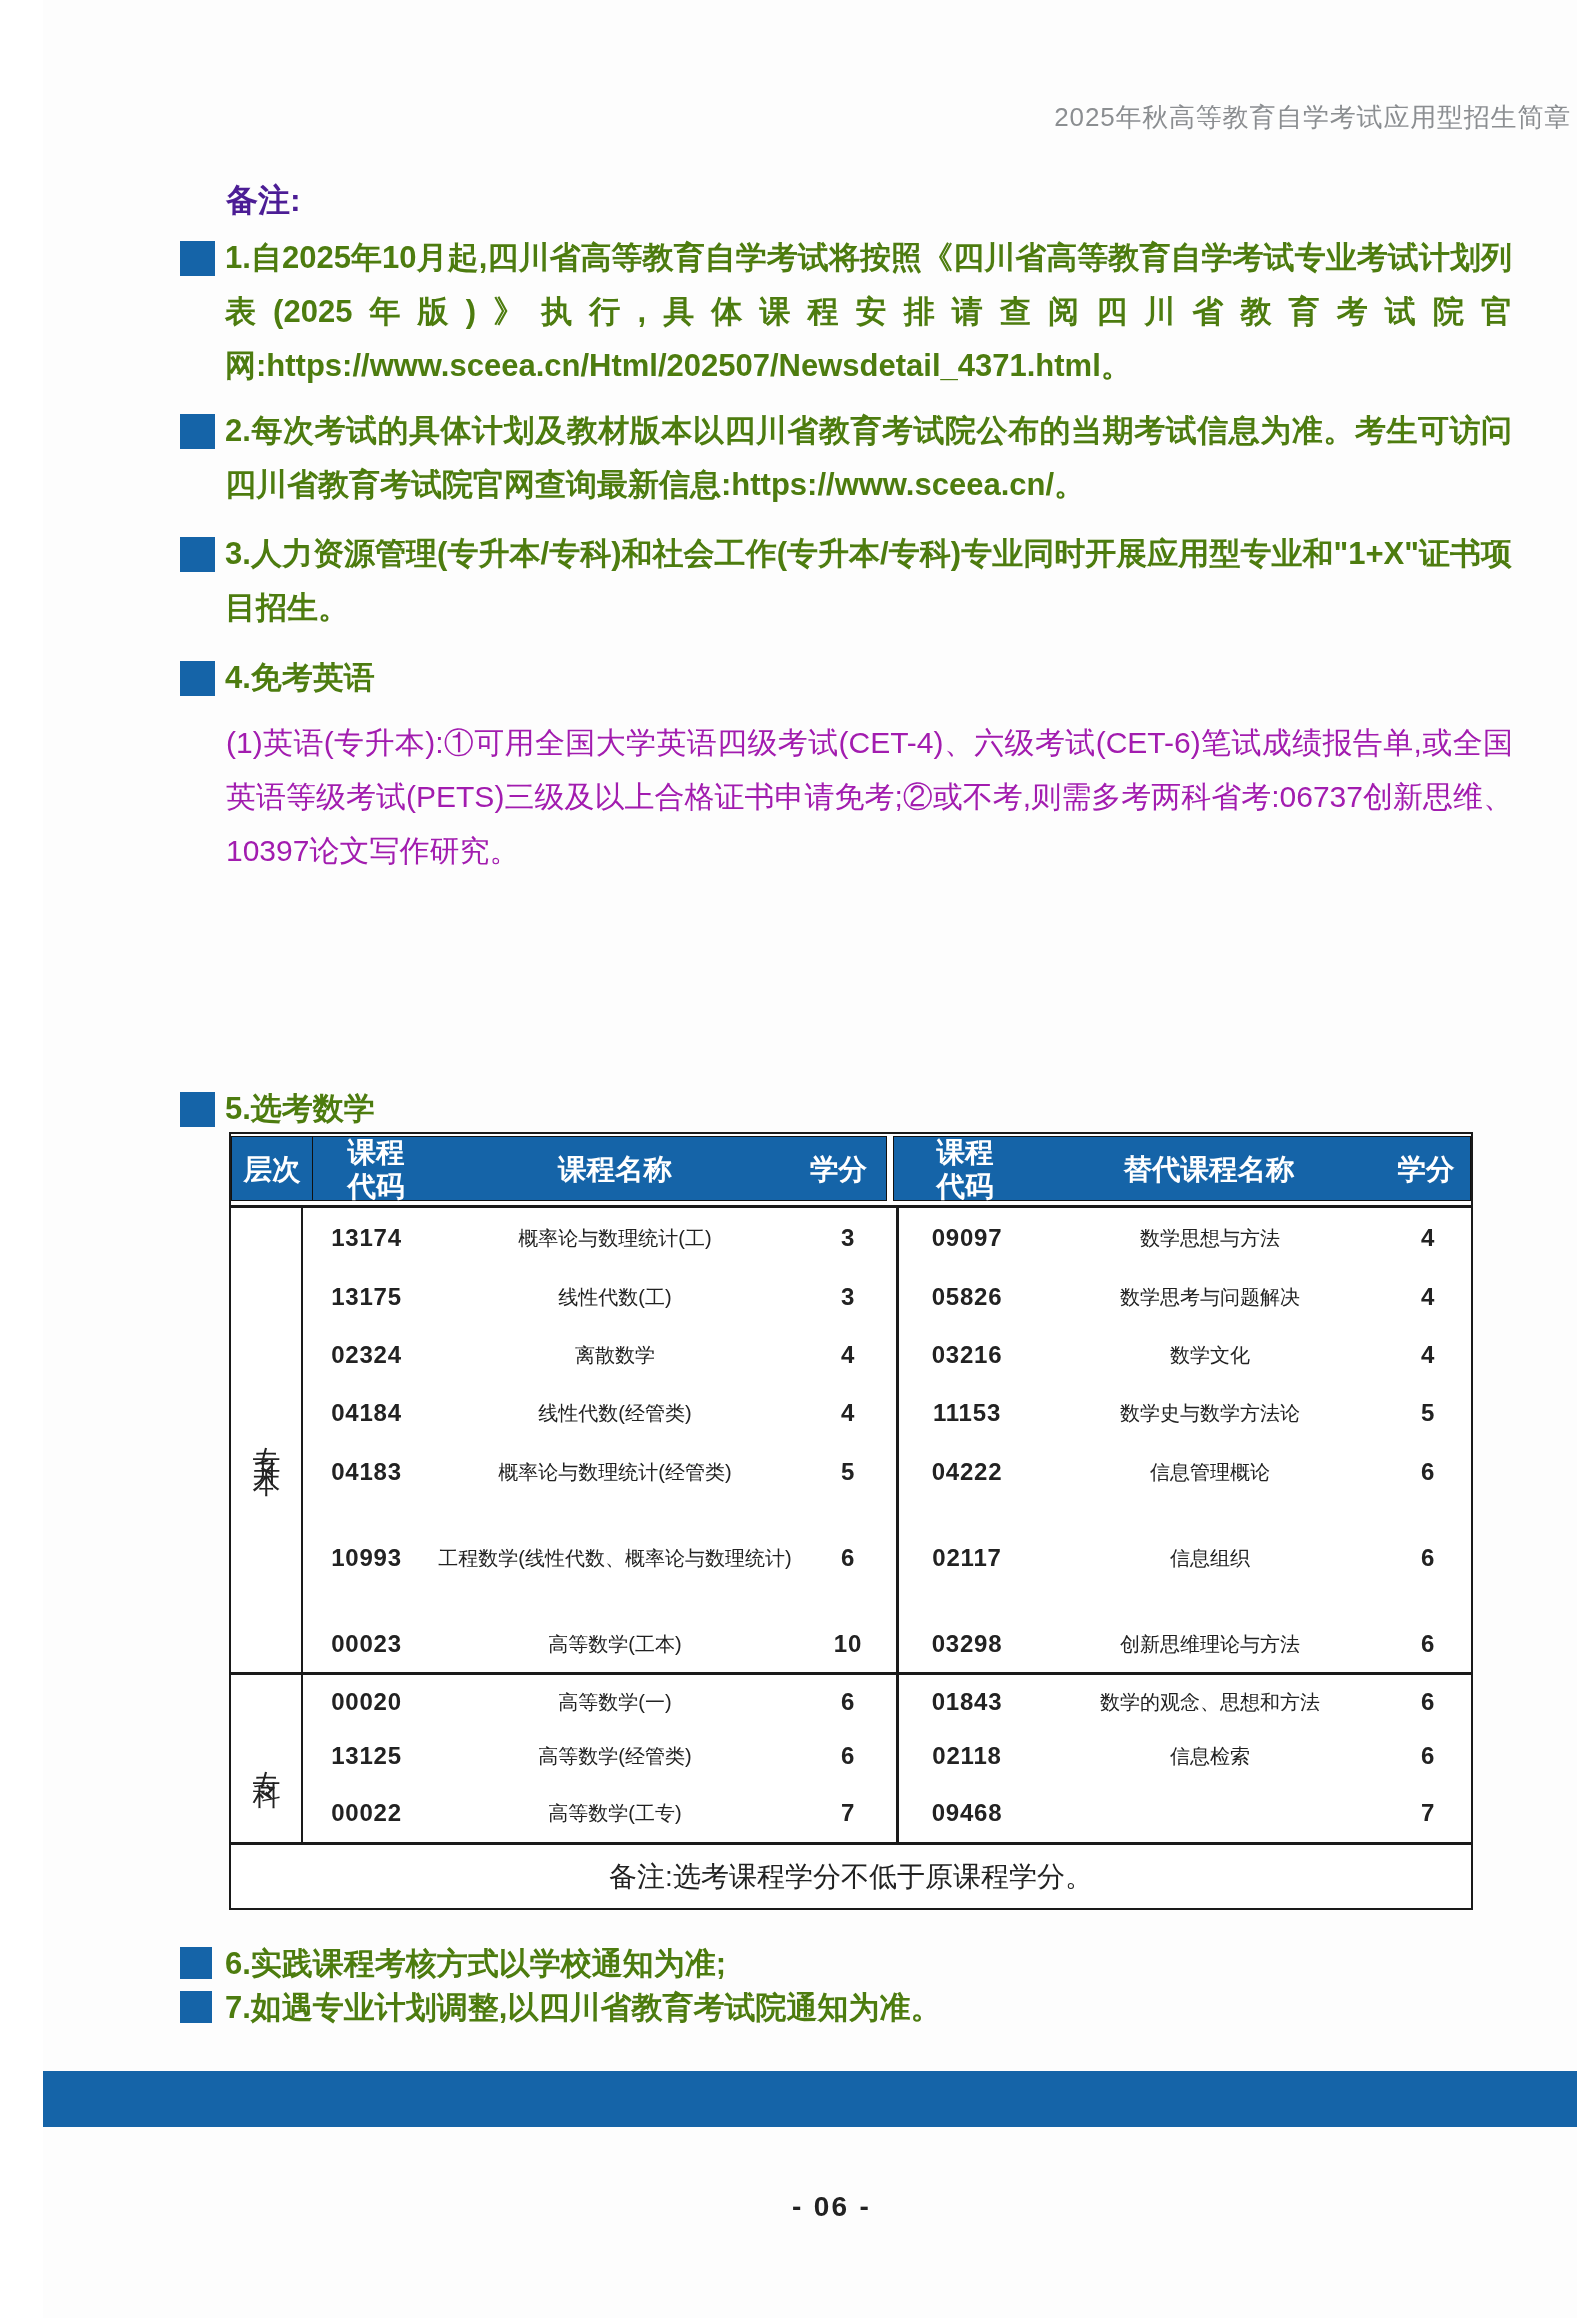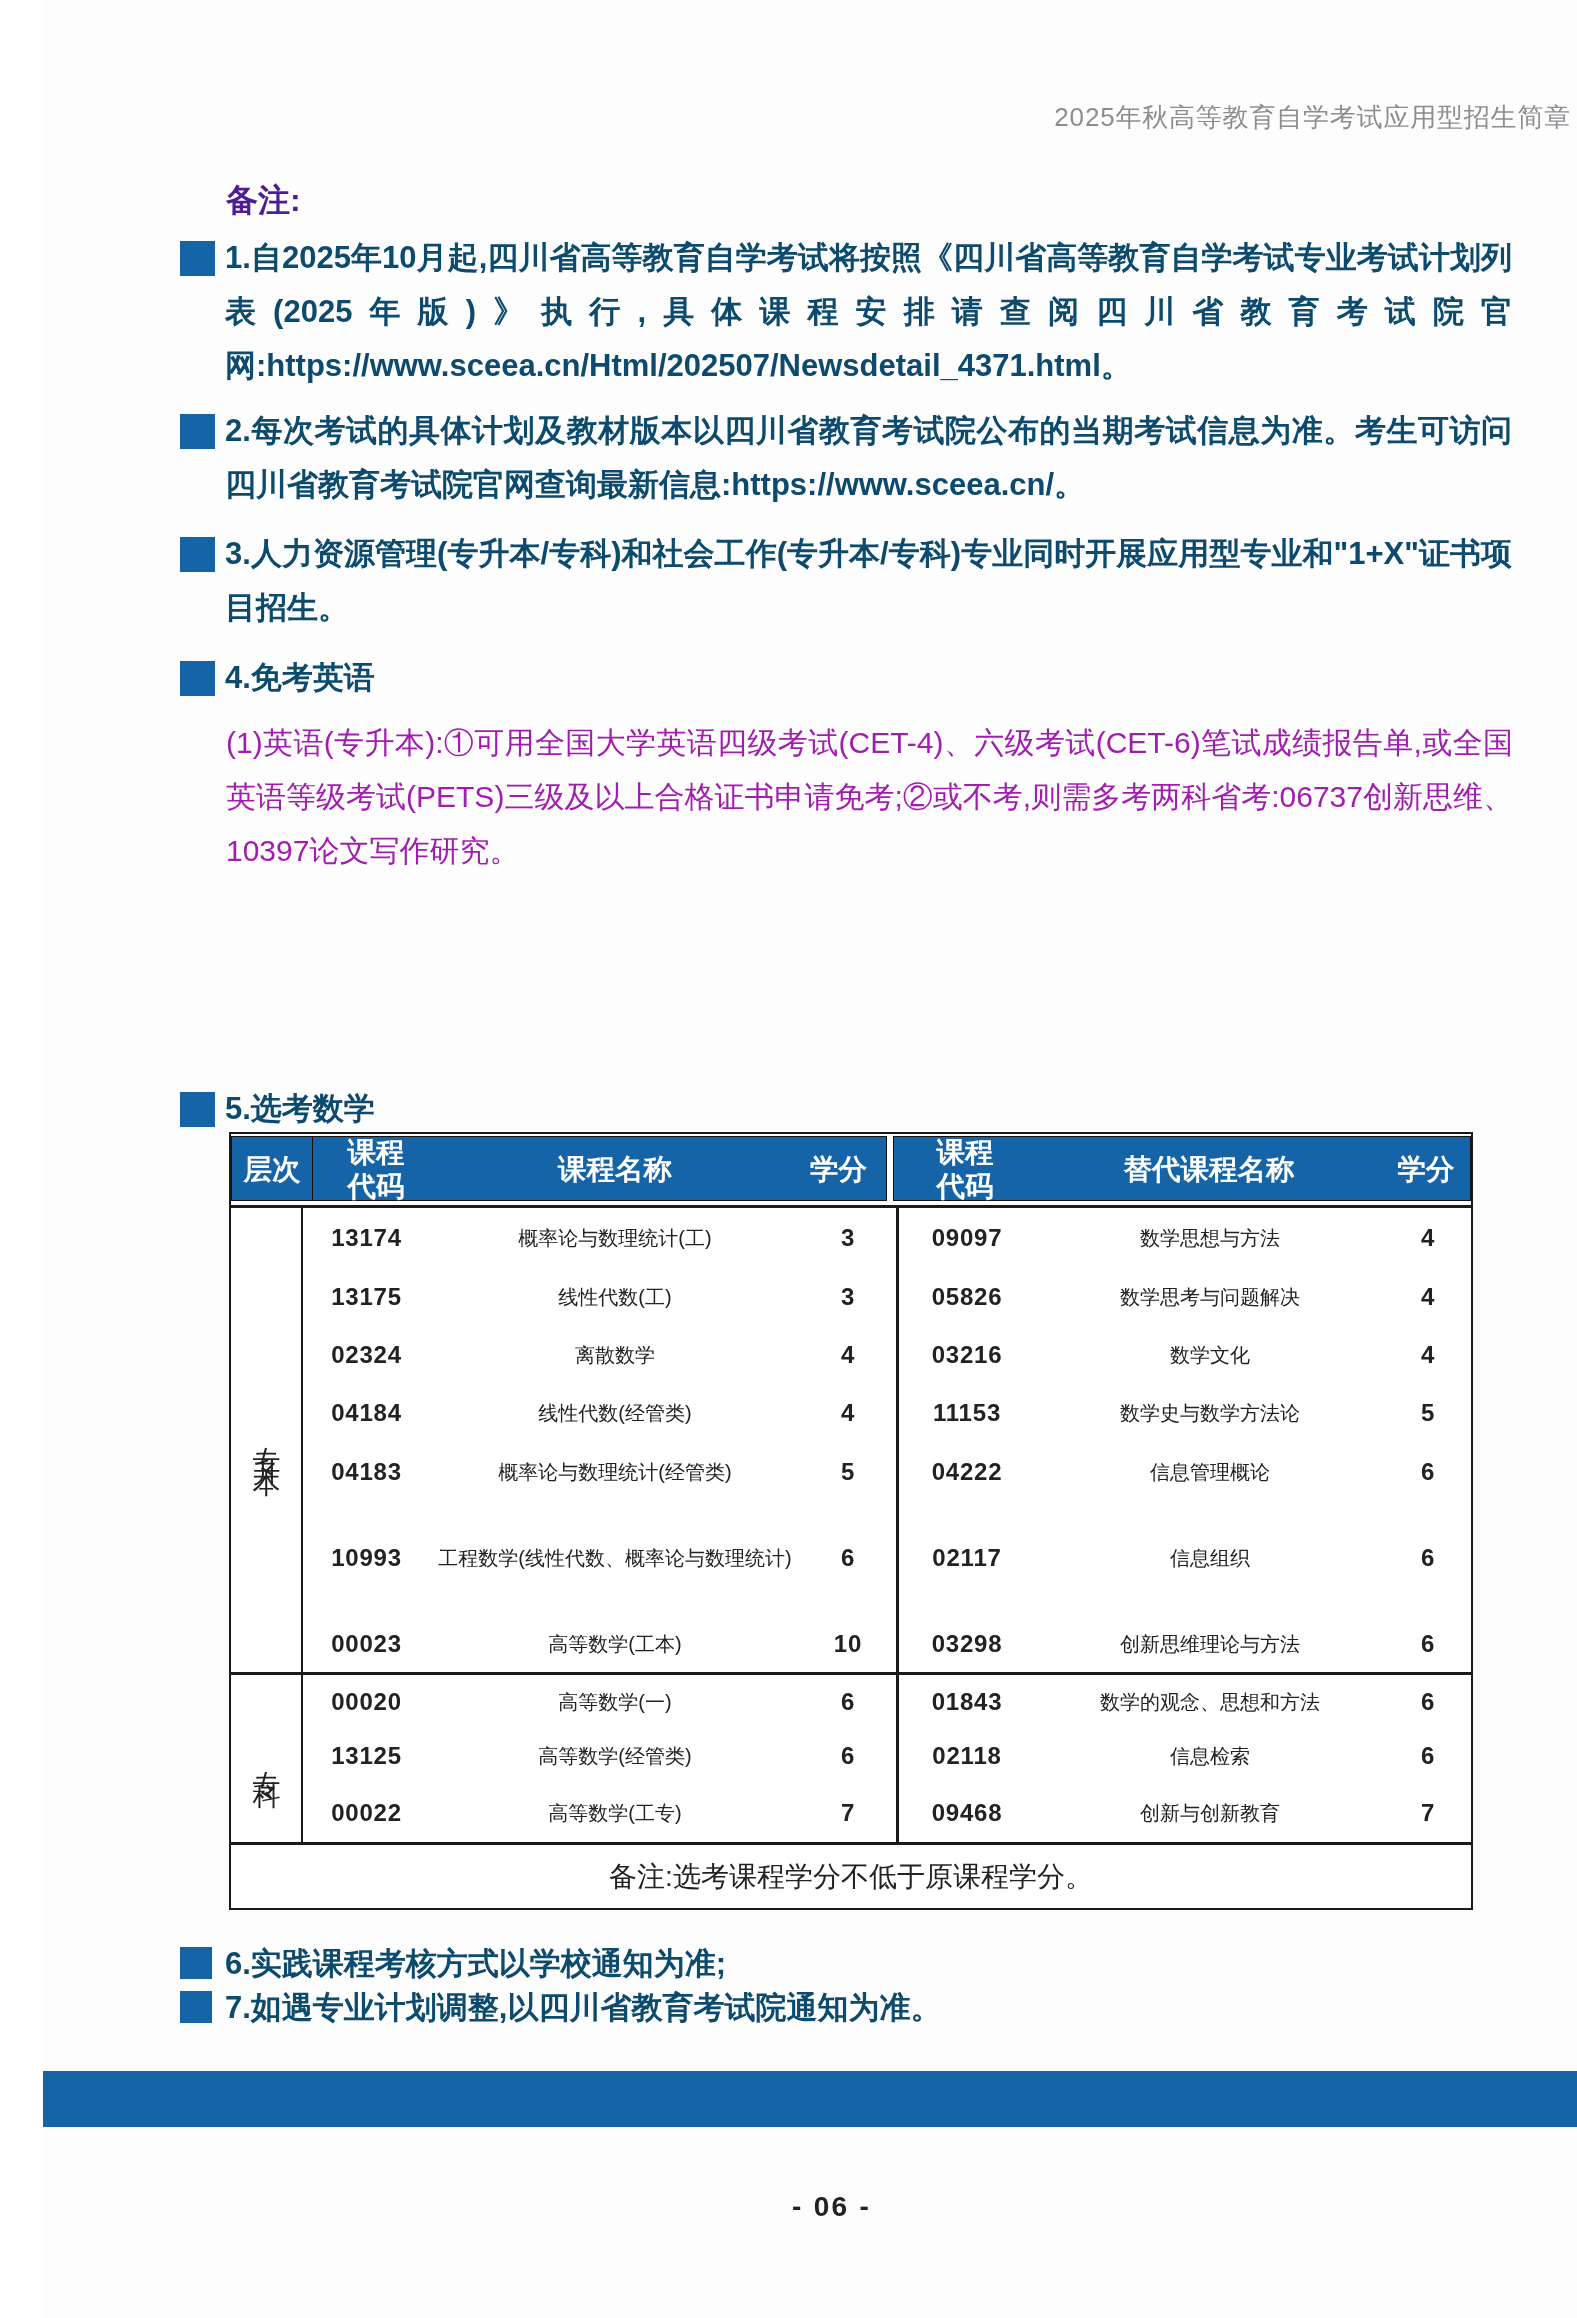--- a/index.html
+++ b/index.html
@@ -12,21 +12,21 @@
     position:absolute; top:97px; right:49px; font-size:26px; line-height:40px;
     color:#8b8e91; letter-spacing:0.8px;
   }
   .bar-light { position:absolute; left:1545px; top:98px; width:12.3px; height:39px; background:#29a3dc; }
   .bar-dark  { position:absolute; left:1563px; top:93px; width:14px; height:47px; background:#1d3f97; }
   
   .notes-title { position:absolute; left:183px; top:179px; font-size:32px; font-weight:bold; color:#4c1d95; }
   .note-item { position:absolute; left:137px; width:1332px; }
   .note-item .txt {
     margin:0 0 0 45px; font-size:31px; font-weight:bold; line-height:54px;
-    text-align:justify; color:#0c4a6e; word-break:break-word;
+    text-align:justify; color:#4d7c0f; word-break:break-word;
   }
   .bullet { position:absolute; left:0; top:10px; width:35px; height:35px; background:#1564a8; }
   .para { position:absolute; left:183px; width:1287px; font-size:30px; font-weight:500;
           line-height:54px; text-align:justify; color:#a21caf; margin:0; word-break:break-word; }
   
   .course-table {
     position:absolute; left:186px; top:1132px; width:1244px;
     border:2.3px solid #1a1a1a; box-sizing:border-box; background:#fff;
     display:grid;
     grid-template-columns:72px 127px 370px 96px 139px 350px 86px;
@@ -182,21 +182,20 @@
     <div class="cell namecell" style="grid-area:10/3">高等数学(经管类)</div>
     <div class="cell codecell" style="grid-area:10/4">6</div>
     <div class="cell codecell divL" style="grid-area:10/5">02118</div>
     <div class="cell namecell" style="grid-area:10/6">信息检索</div>
     <div class="cell codecell" style="grid-area:10/7">6</div>
 
     <div class="cell codecell" style="grid-area:11/2">00022</div>
     <div class="cell namecell" style="grid-area:11/3">高等数学(工专)</div>
     <div class="cell codecell" style="grid-area:11/4">7</div>
     <div class="cell codecell divL" style="grid-area:11/5">09468</div>
-    <div class="cell namecell" style="grid-area:11/6">创新与创新教育</div>
     <div class="cell codecell" style="grid-area:11/7">7</div>
 
     <div class="cell note-row" style="grid-row:12">备注:选考课程学分不低于原课程学分。</div>
   </div>
 
   <div class="note-item" style="top:1937px">
     <span class="bullet" style="width:32px;height:32px"></span>
     <p class="txt">6.实践课程考核方式以学校通知为准;</p>
   </div>
 

